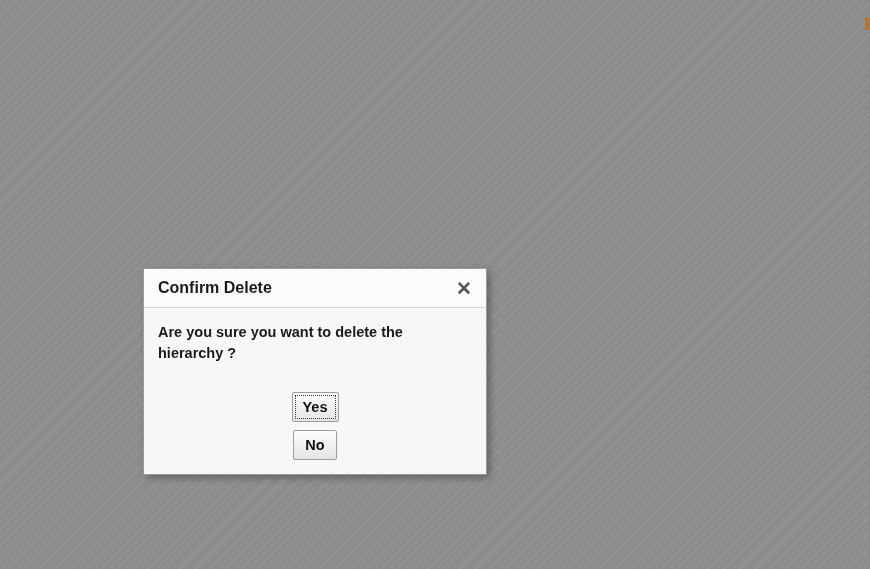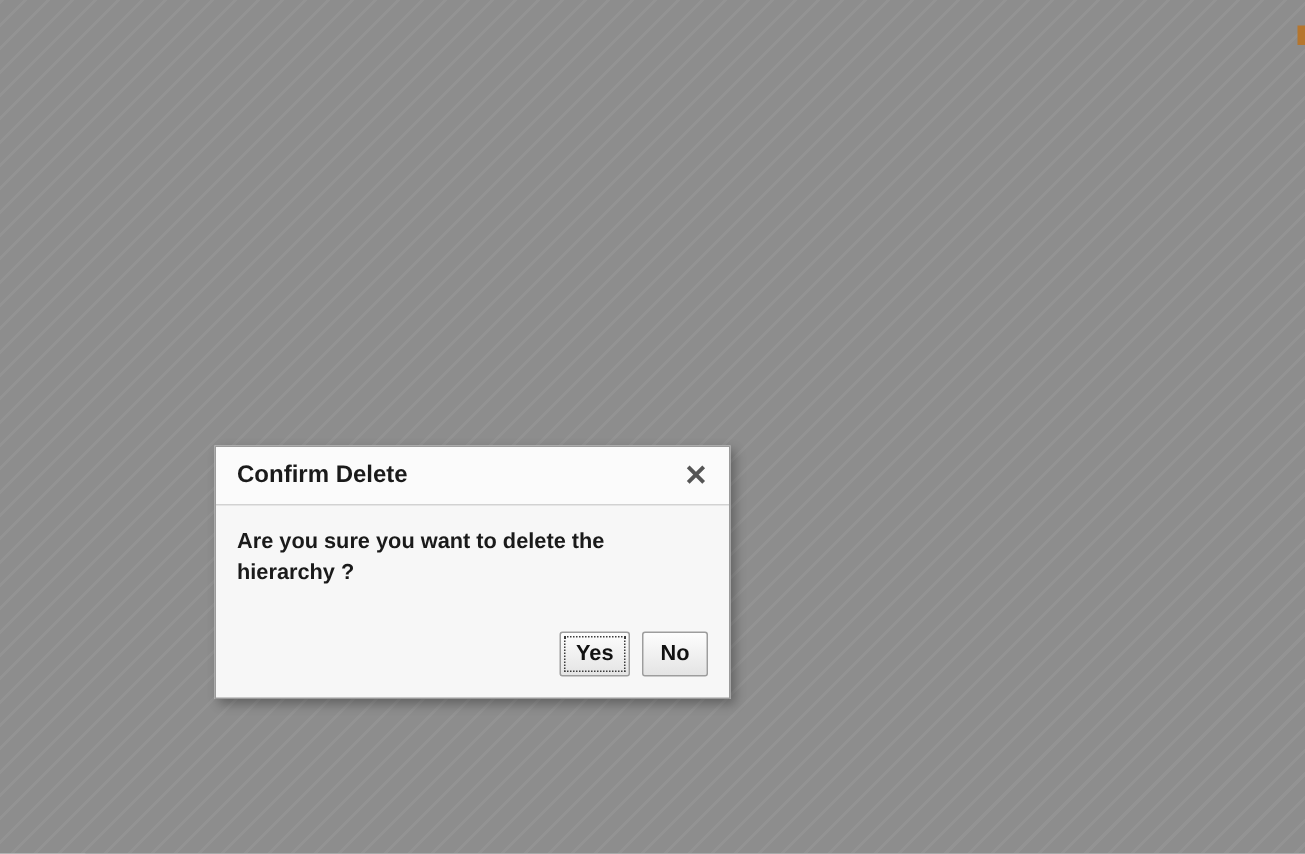--- a/index.html
+++ b/index.html
@@ -257,21 +257,21 @@
     width: 5px;
     height: 13px;
     background: #b5762e;
     z-index: 45;
   }
 
   
   #confirm-dialog {
     position: absolute;
     left: 143px;
-    top: 297px;
+    top: 268px;
     width: 342px;
     z-index: 60;
     background: #f7f7f7;
     border: 1px solid #9a9a9a;
     box-shadow: 3px 3px 7px rgba(0,0,0,0.30);
     font-family: "Liberation Sans", sans-serif;
   }
   #dialog-header {
     background: #fbfbfb;
     border-bottom: 1px solid #d2d2d2;
@@ -305,20 +305,21 @@
     color: #1a1a1a;
     line-height: 1.45;
     max-width: 255px;
   }
   #dialog-footer {
     display: flex;
     justify-content: flex-end;
     align-items: center;
     gap: 8px;
     padding: 8px 14px 14px 14px;
+    flex-direction: column;
   }
   .dlg-btn {
     min-width: 44px;
     height: 30px;
     font-size: 14.5px;
     font-weight: bold;
     color: #111;
     background: linear-gradient(#fdfdfd 0%, #f2f2f2 45%, #e4e4e4 100%);
     border: 1px solid #9d9d9d;
     border-radius: 2px;

